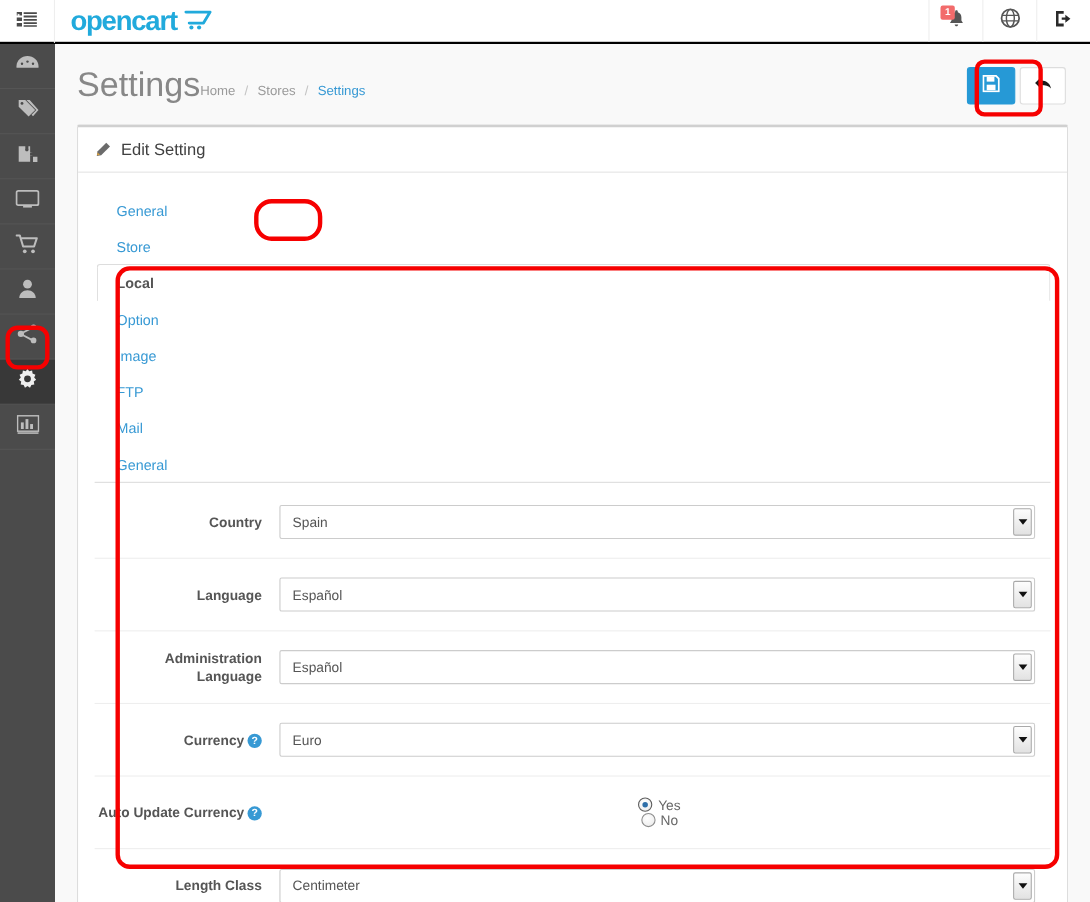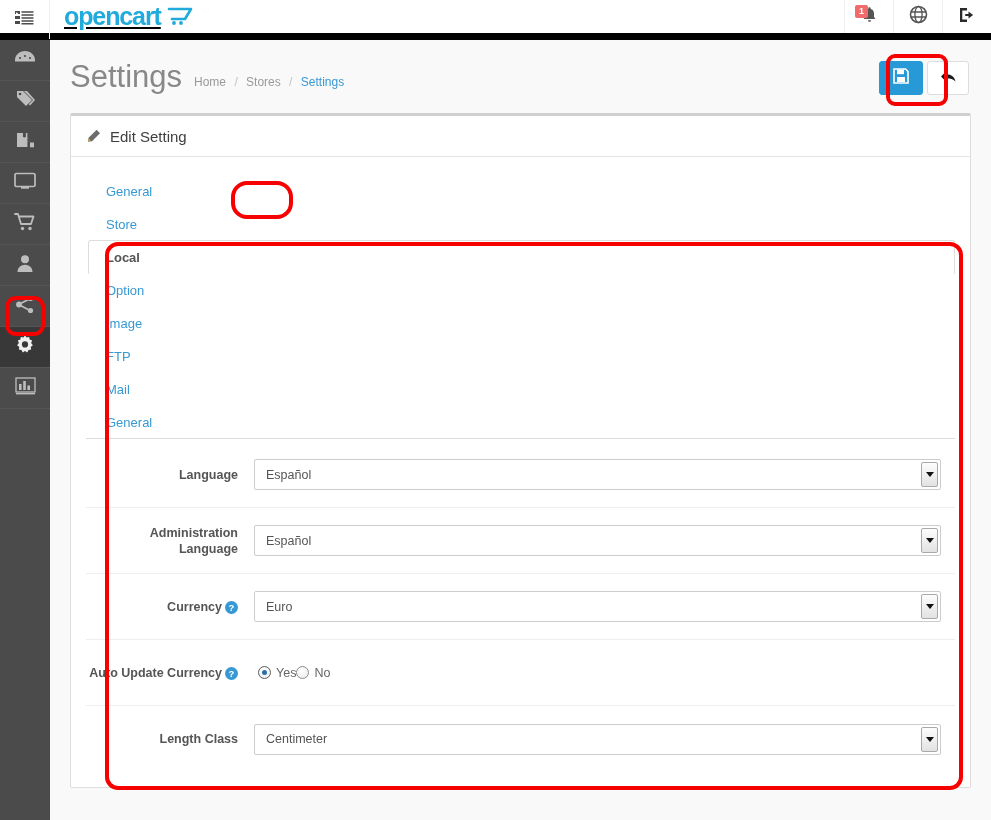--- a/index.html
+++ b/index.html
@@ -8,22 +8,22 @@
     width: 991px; height: 820px;
     background: #f9f9f9;
     font-family: "Liberation Sans", sans-serif;
     overflow: hidden;
   }
   #app { position: relative; width: 991px; height: 820px; }
 
   
   .header {
     position: absolute; top: 0; left: 0; width: 991px; height: 40px;
-    background: #ffffff; border-bottom: 7px solid #000000;
-    display: flex; align-items: stretch; text-decoration: underline;
+    background: #ffffff; border-bottom: 2px solid #000000;
+    display: flex; align-items: stretch;
   }
   .hamburger-box {
     width: 50px; height: 39px;
     display: flex; align-items: center; justify-content: center;
     border-right: 1px solid #eeeeee;
   }
   .logo-area {
     display: flex; align-items: center; padding-left: 14px; flex: 1;
   }
   .logo-text {
@@ -58,21 +58,21 @@
     position: absolute; top: 40px; left: 50px;
     width: 941px; height: 780px; background: #f9f9f9;
   }
   .page-head {
     padding: 17px 20px 12px 20px; display: flex; align-items: center;
   }
   .page-title {
     font-size: 31px; color: #888888; font-weight: normal; line-height: 1;
   }
   .breadcrumb {
-    font-size: 12px; color: #a9a9a9; margin-left: 12px; padding-top: 12px;
+    font-size: 12px; color: #a9a9a9; margin-left: 0; padding-top: 12px;
   }
   .breadcrumb span { color: #a9a9a9; }
   .breadcrumb .crumb-link { color: #9a9a9a; }
   .breadcrumb .crumb-active { color: #3799d4; }
   .breadcrumb .sep { margin: 0 5px; color: #c3c3c3; }
   .page-actions {
     margin-left: auto; display: flex; align-items: center; gap: 4px;
     padding-top: 4px; padding-right: 2px;
   }
   .btn-save {
@@ -153,21 +153,21 @@
     position: absolute; right: 2px; top: 2px; width: 17px; height: 25px;
     background: linear-gradient(#fdfdfd, #e2e2e2);
     border: 1px solid #a9a9a9; border-radius: 2px;
     display: flex; align-items: center; justify-content: center;
   }
   .sel-arrow i {
     width: 0; height: 0; border-left: 4px solid transparent;
     border-right: 4px solid transparent; border-top: 5px solid #111111;
     display: block;
   }
-  .radios { display: flex; align-items: center; padding-left: 4px; }
+  .radios { display: flex; align-items: center; padding-left: 4px; flex-direction: column; }
   .radio-wrap { display: flex; align-items: center; gap: 5px; cursor: pointer; }
   .radio {
     width: 13px; height: 13px; border-radius: 50%;
     border: 1px solid #8d8d8d;
     background: radial-gradient(circle at 40% 35%, #ffffff, #e9e9e9);
     display: flex; align-items: center; justify-content: center;
   }
   .radio.checked { border-color: #5d5d5d; }
   .radio.checked::after {
     content: ""; width: 5px; height: 5px; border-radius: 50%; background: #2d6ea8;
@@ -383,20 +383,33 @@
           <div class="tab">
             <span>Mail</span>
           </div>
           <div class="tab">
             <span>General</span>
           </div>
         </div>
 
         <div class="form">
 
+          <div class="form-row">
+            <div class="form-label">
+              <span>Country</span>
+            </div>
+            <div class="form-field">
+              <div class="sel">
+                <span class="sel-text">Spain</span>
+                <span class="sel-arrow">
+                    <i></i>
+                  </span>
+              </div>
+            </div>
+          </div>
 
 
           <div class="form-row">
             <div class="form-label">
               <span>Language</span>
             </div>
             <div class="form-field">
               <div class="sel">
                 <span class="sel-text">Español</span>
                 <span class="sel-arrow">

